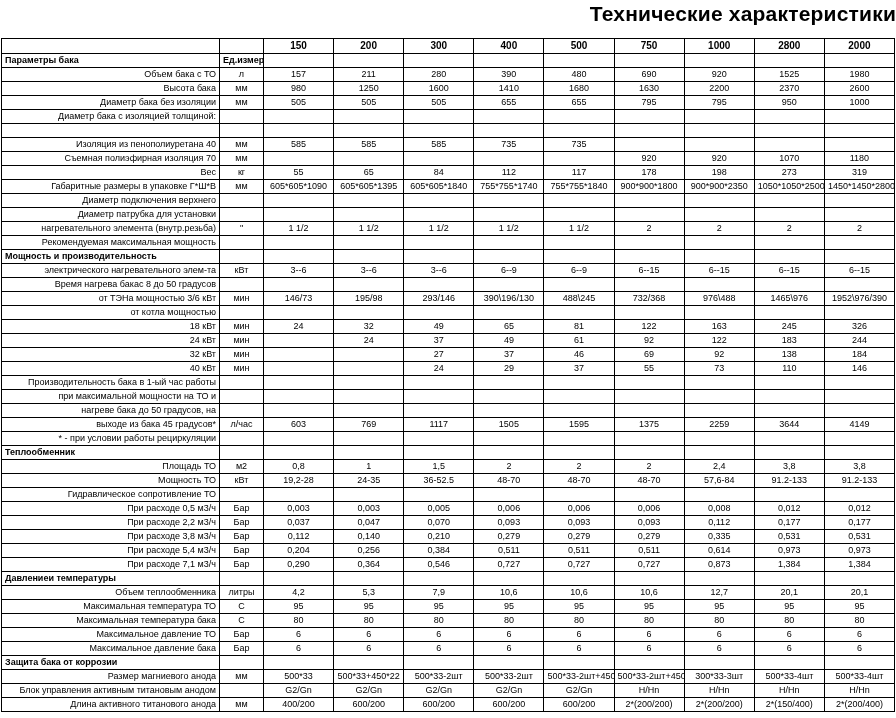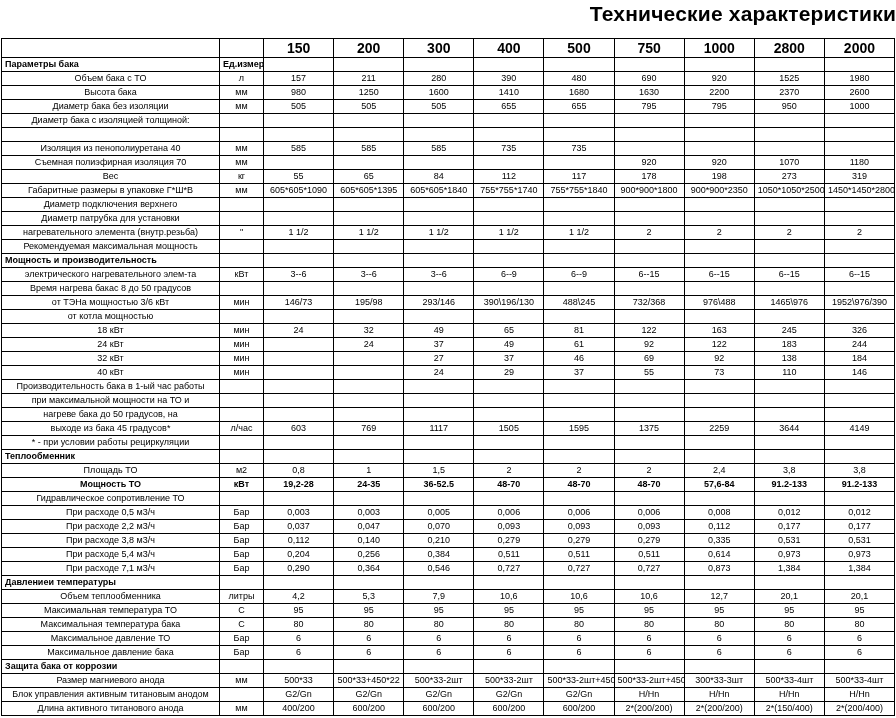--- a/index.html
+++ b/index.html
@@ -32,28 +32,28 @@
     border: 1px solid #000000;
     padding: 1px 3px;
     vertical-align: middle;
     line-height: 1.15;
     overflow: hidden;
     white-space: nowrap;
   }
   .col-param { width: 218px; text-align: left; }
   .col-unit  { width: 44px;  text-align: center; }
   .col-val   { text-align: center; }
-  thead td { font-weight: bold; font-size: 14px; }
+  thead td { font-weight: bold; font-size: 10px; }
   .hdr-blank { border: 1px solid #000; }
   .section-row td {
     font-weight: bold;
     text-align: left;
   }
-  .bold-row td { font-weight: bold; }
-  .left { text-align: center; }
+  .bold-row td { font-weight: normal; }
+  .left { text-align: right; }
   .center { text-align: center; }
   tr.r { height: 14px; margin-top: 36px; }
   tr.tall { height: 15px; }
 </style>
 </head>
 <body>
 
 <h1 class="page-title">Технические характеристики</h1>
 
 <table class="spec">

